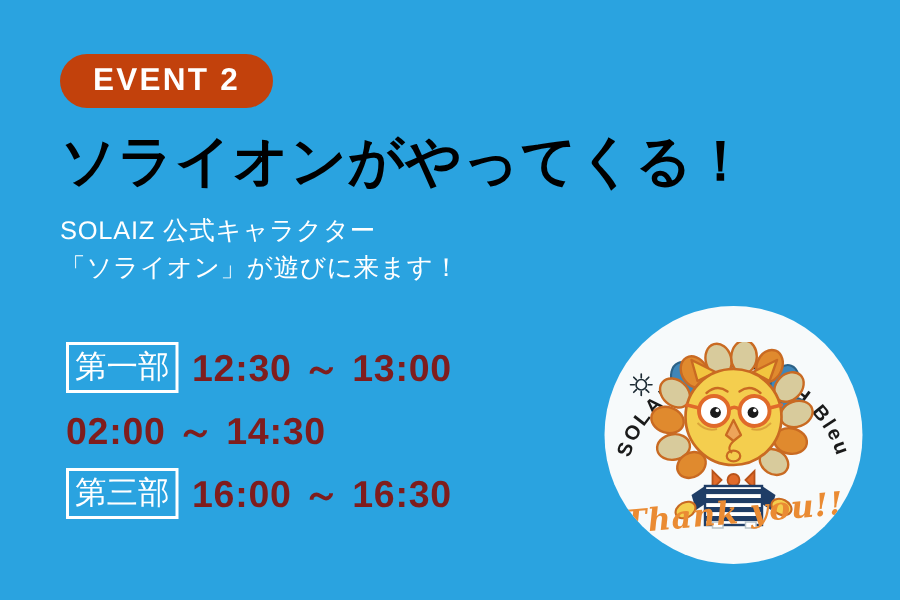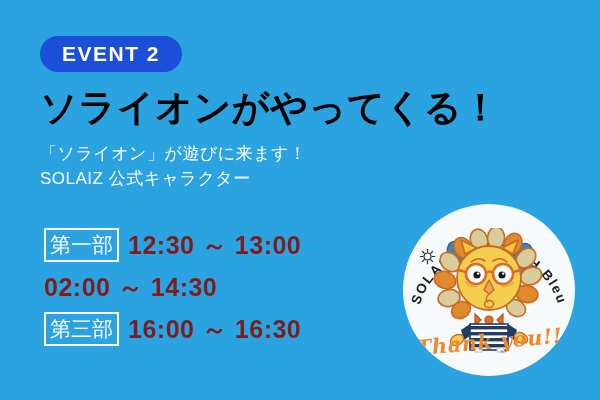--- a/index.html
+++ b/index.html
@@ -10,21 +10,21 @@
     overflow:hidden;
     position:relative;
   }
   .poster { position:absolute; inset:0; background:#2aa3e0; }
 
   
   .content { position:absolute; left:40px; top:36px; width:360px; }
 
   .event-badge {
     display:inline-block;
-    background:#1d4ed8;
+    background:#c2410c;
     color:#ffffff;
     font-size:21px;
     font-weight:bold;
     letter-spacing:1.5px;
     padding:7px 22px 8px 22px;
     border-radius:22px;
     line-height:1;
   }
 
   .headline {
@@ -110,22 +110,22 @@
 <body>
 
 <div class="poster">
 
   <div class="content">
     <div class="event-badge">EVENT 2</div>
 
     <div class="headline">ソライオンがやってくる！</div>
 
     <div class="subtitle">
+      <div>SOLAIZ 公式キャラクター</div>
       <div>「ソライオン」が遊びに来ます！</div>
-      <div>SOLAIZ 公式キャラクター</div>
     </div>
   </div>
 
   <div class="schedule">
     <div class="sched-row">
       <span class="part-box">第一部</span>
       <span class="sched-time">12:30 ～ 13:00</span>
     </div>
     <div class="sched-row">
       <span class="sched-time">02:00 ～ 14:30</span>

